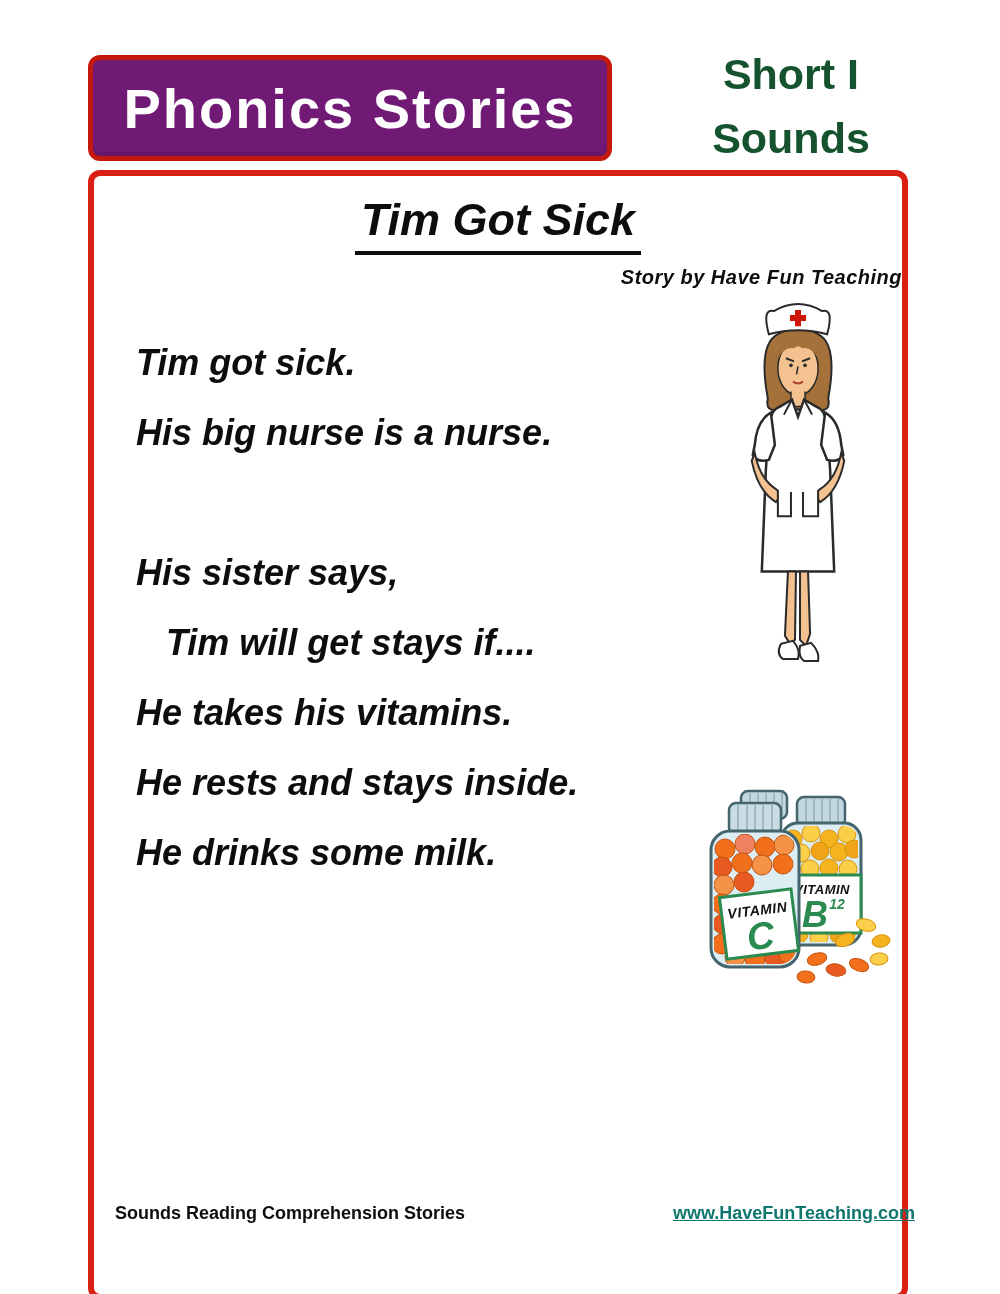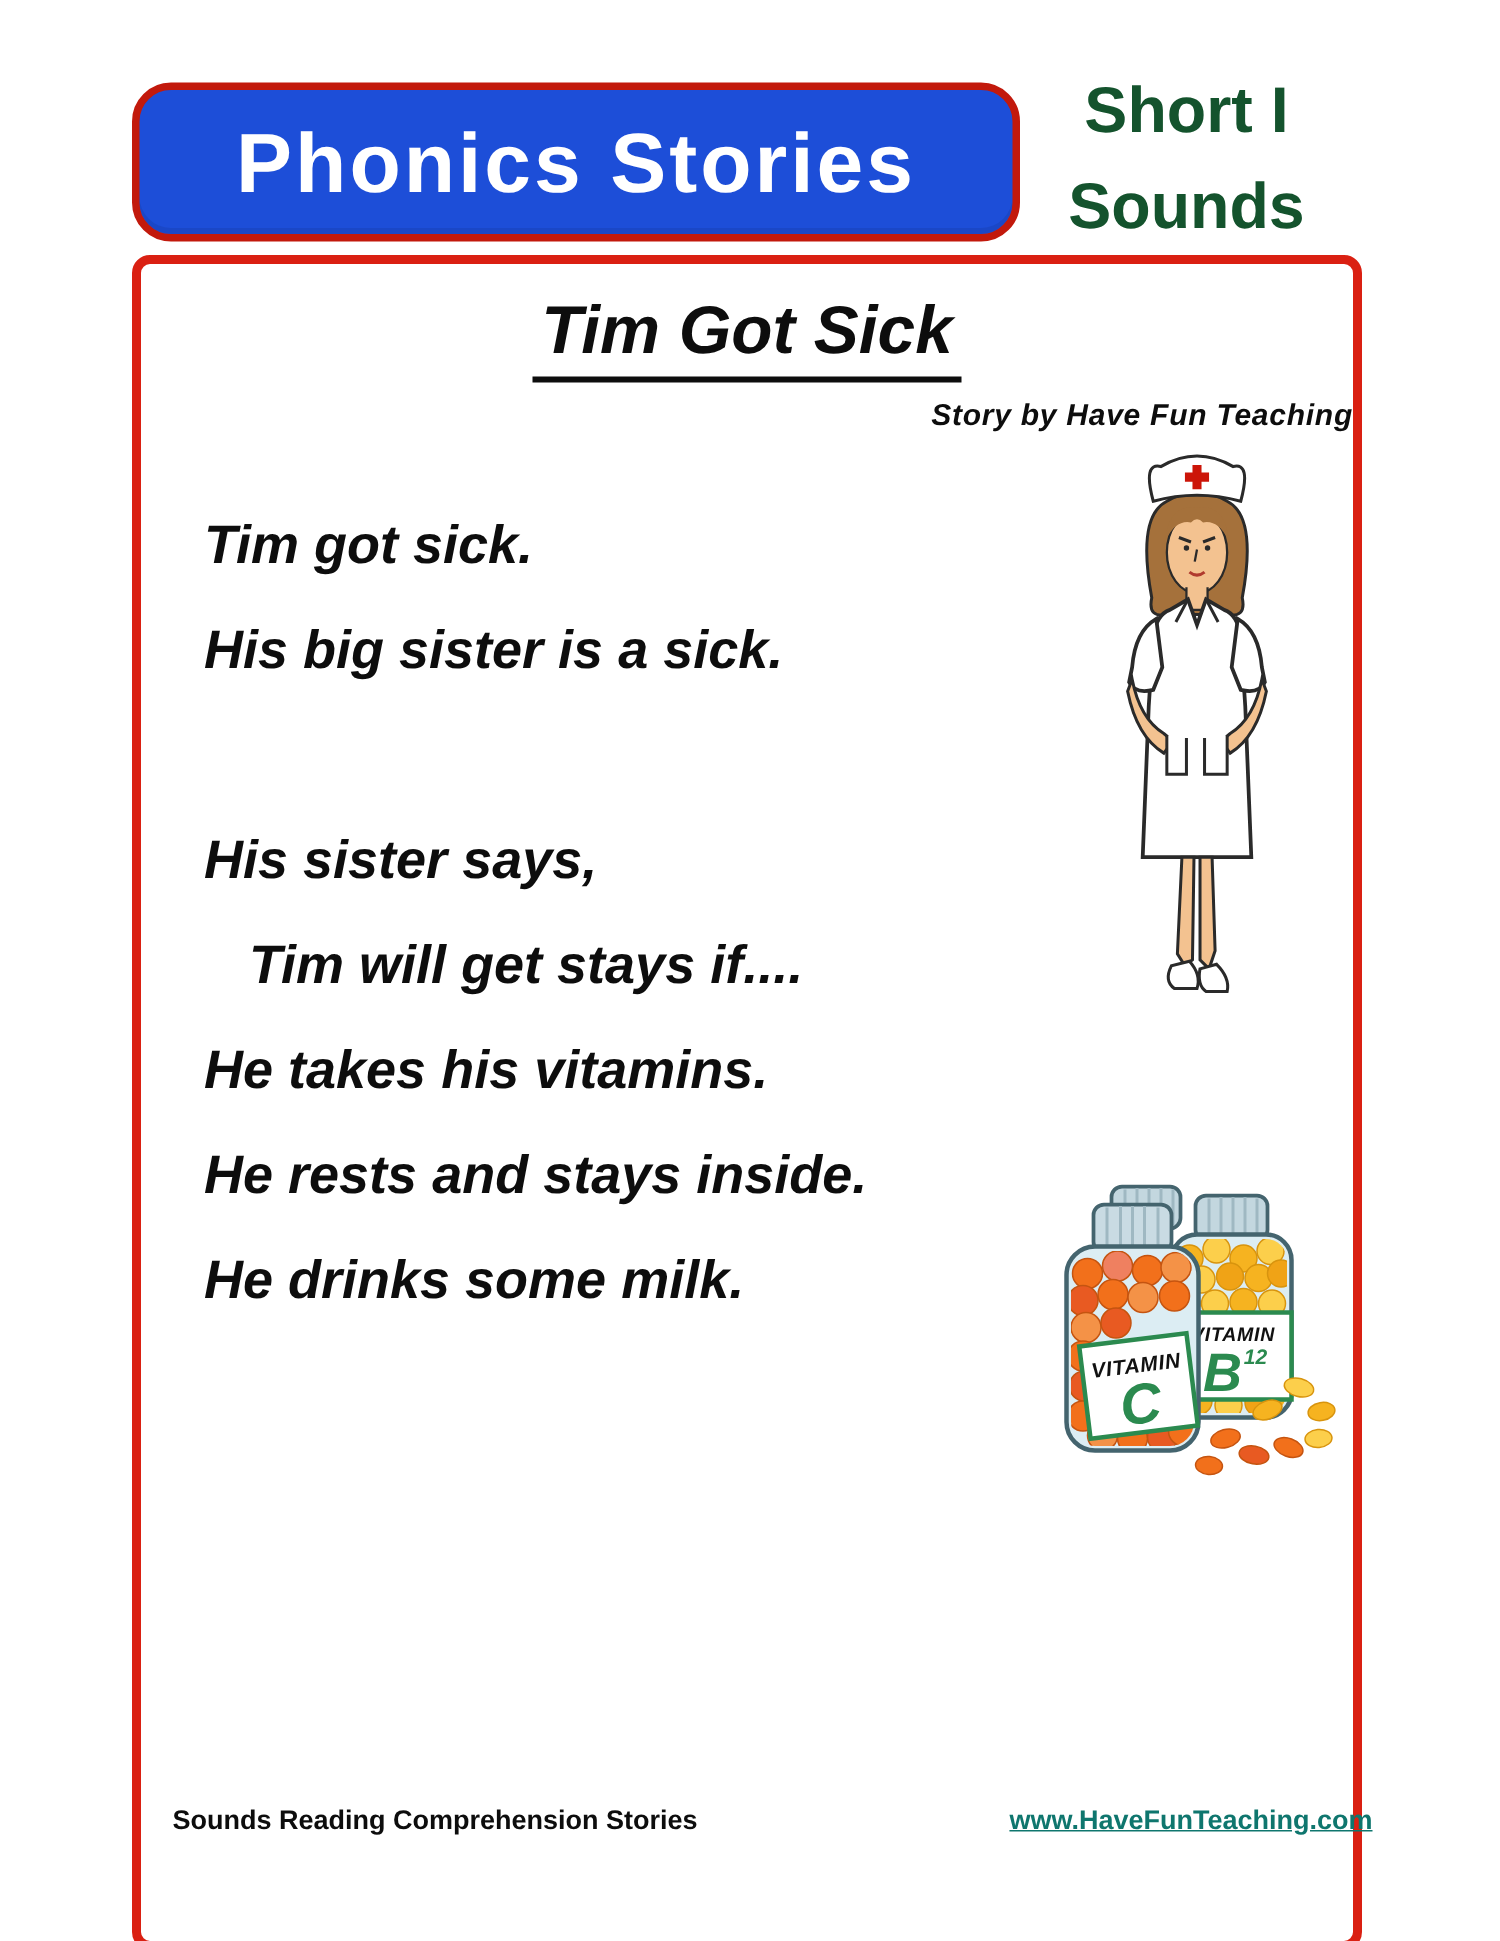--- a/index.html
+++ b/index.html
@@ -8,24 +8,24 @@
     width: 1000px; height: 1294px;
     position: relative;
     font-family: "Liberation Sans", "DejaVu Sans", sans-serif;
     overflow: hidden;
   }
   .page { position: absolute; inset: 0; background: #ffffff; }
 
   
   .banner {
     position: absolute; left: 88px; top: 55px;
-    width: 592px; height: 106px;
-    background: #1d4ed8;
+    width: 524px; height: 106px;
+    background: #701a75;
     border: 5px solid #c2190c;
-    border-radius: 26px;
+    border-radius: 12px;
     display: flex; align-items: center; justify-content: center;
     box-shadow: inset 0 -4px 0 rgba(0,0,0,0.08);
   }
   .banner-title {
     color: #ffffff; font-size: 56px; font-weight: 700;
     letter-spacing: 2px; white-space: nowrap;
   }
   .sound-label {
     position: absolute; left: 693px; top: 42px; width: 196px;
     text-align: center; color: #14532d;
@@ -101,21 +101,21 @@
 
   <div class="story-card">
 
     <div class="story-title">
       <span>Tim Got Sick</span>
     </div>
     <div class="story-byline">Story by Have Fun Teaching</div>
 
     <div class="story-text">
       <div class="story-line">Tim got sick.</div>
-      <div class="story-line">His big sister is a sick.</div>
+      <div class="story-line">His big nurse is a nurse.</div>
       <div class="story-line spacer"></div>
       <div class="story-line">His sister says,</div>
       <div class="story-line indent">Tim will get stays if....</div>
       <div class="story-line">He takes his vitamins.</div>
       <div class="story-line">He rests and stays inside.</div>
       <div class="story-line">He drinks some milk.</div>
     </div>
 
     <svg class="nurse-svg" viewBox="0 0 100 362" xmlns="http://www.w3.org/2000/svg">
 

